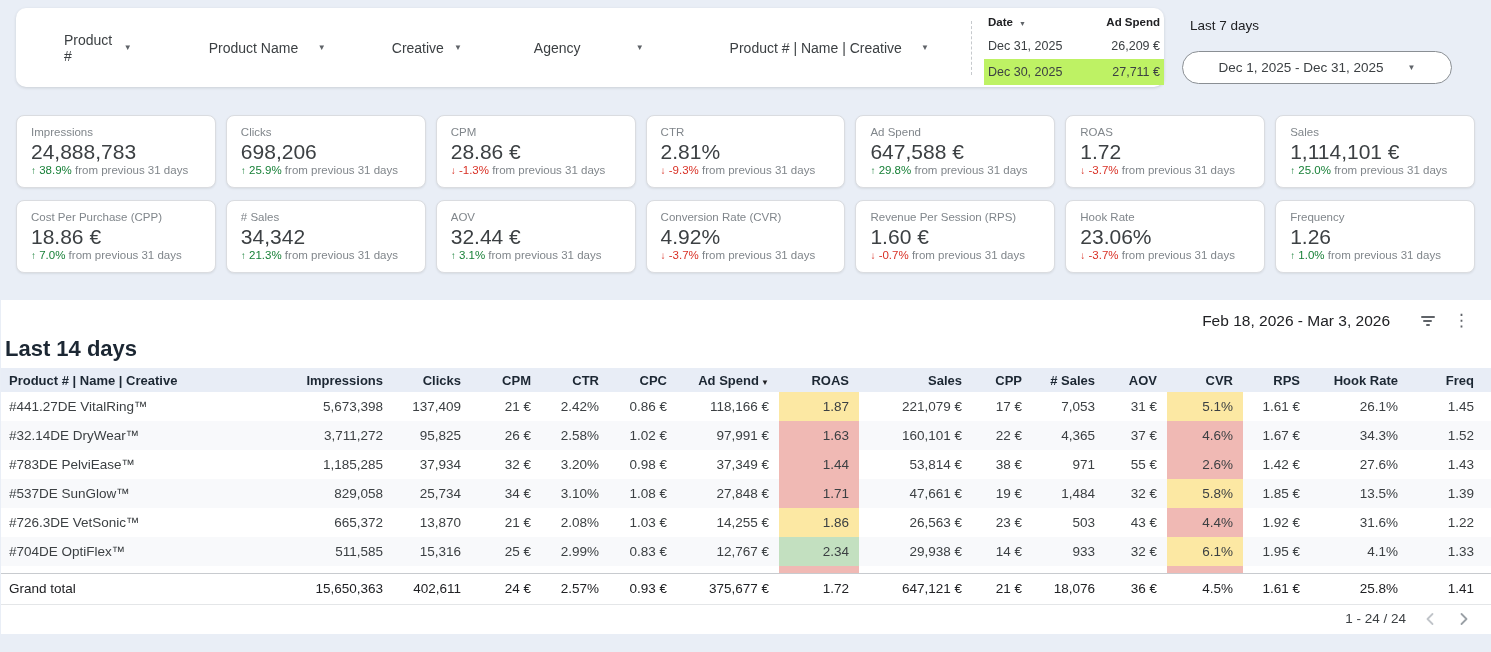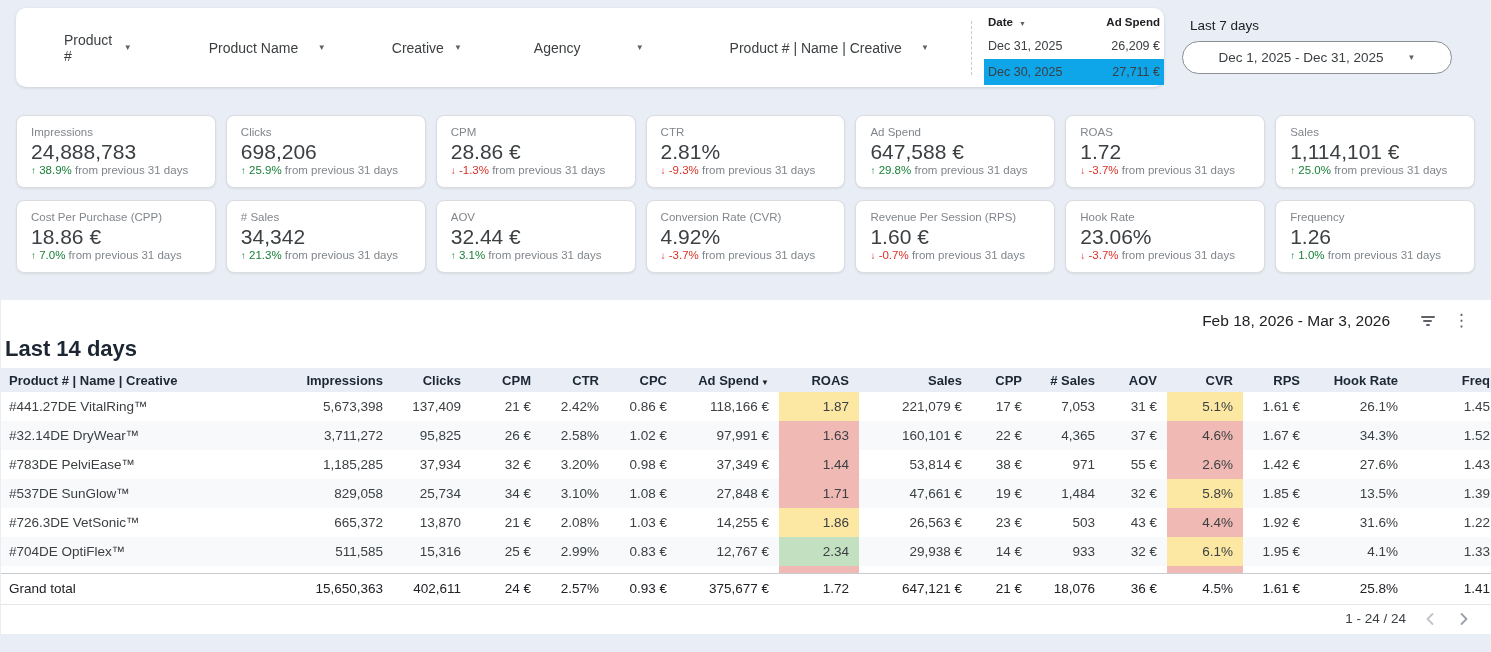--- a/index.html
+++ b/index.html
@@ -29,25 +29,25 @@
   .dd4 { width:120px; margin-left:72px; }
   .dd5 { width:218px; margin-left:86px; }
   .vdivider {
     border-left:1px dashed #c6c9cd; height:54px; margin-left:42px;
   }
   .mini-table { width:180px; margin-left:12px; font-size:12.5px; }
   .mini-table .mtr { display:flex; height:26px; align-items:center; }
   .mini-table .mth { font-weight:bold; font-size:11.5px; color:#202124; height:22px; }
   .mini-table .c1 { width:100px; text-align:left; padding-left:4px; }
   .mini-table .c2 { width:80px; text-align:right; padding-right:4px; }
-  .mini-table .mtr.shade { background:#0ea5e9; }
+  .mini-table .mtr.shade { background:#bef264; }
   .mini-sort { font-size:7px; color:#5f6368; margin-left:4px; }
   
   .range-area { position:absolute; left:1182px; top:18px; width:270px; }
-  .range-label { font-size:13.5px; color:#202124; margin-bottom:8px; margin-left:8px; }
+  .range-label { font-size:13.5px; color:#202124; margin-bottom:18px; margin-left:8px; }
   .range-pill {
     width:270px; height:33px; background:#fff;
     border:1px solid #8a8f94; border-radius:17px;
     font-family:"Liberation Sans",sans-serif;
     font-size:13.5px; color:#3c4043;
     display:flex; align-items:center; justify-content:center; gap:14px;
     cursor:pointer;
   }
   
   .cards { position:absolute; left:16px; top:115px; width:1459px; }
@@ -91,21 +91,21 @@
   th:nth-child(6), td:nth-child(6){ width:68px; }
   th:nth-child(7), td:nth-child(7){ width:102px; }
   th:nth-child(8), td:nth-child(8){ width:80px; }
   th:nth-child(9), td:nth-child(9){ width:113px; }
   th:nth-child(10),td:nth-child(10){ width:60px; }
   th:nth-child(11),td:nth-child(11){ width:73px; }
   th:nth-child(12),td:nth-child(12){ width:62px; }
   th:nth-child(13),td:nth-child(13){ width:76px; }
   th:nth-child(14),td:nth-child(14){ width:67px; }
   th:nth-child(15),td:nth-child(15){ width:98px; }
-  th:nth-child(16),td:nth-child(16){ width:84px; padding-right:2px; }
+  th:nth-child(16),td:nth-child(16){ width:84px; padding-right:18px; }
   tr.alt td { background:#f8f9fb; }
   td.bg-yellow { background:#fce8a3 !important; }
   td.bg-red    { background:#f0b9b4 !important; }
   td.bg-green  { background:#c3e0c0 !important; }
   tr.partial td { height:7px; padding:0; }
   tr.total td {
     font-weight:normal; color:#202124; height:31px;
     border-top:1px solid #c8cbcf; border-bottom:1px solid #e4e6e8;
     background:#fff !important;
   }

